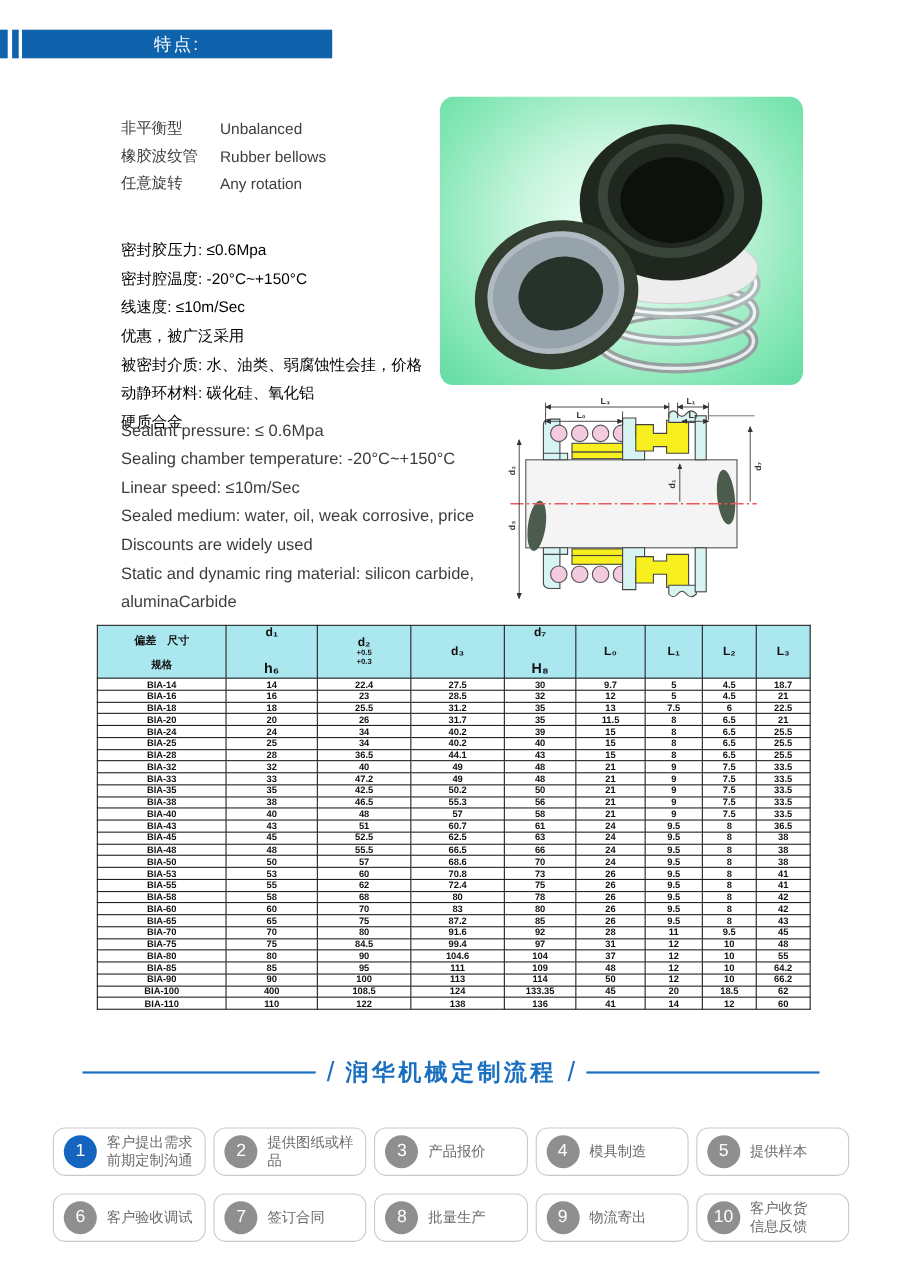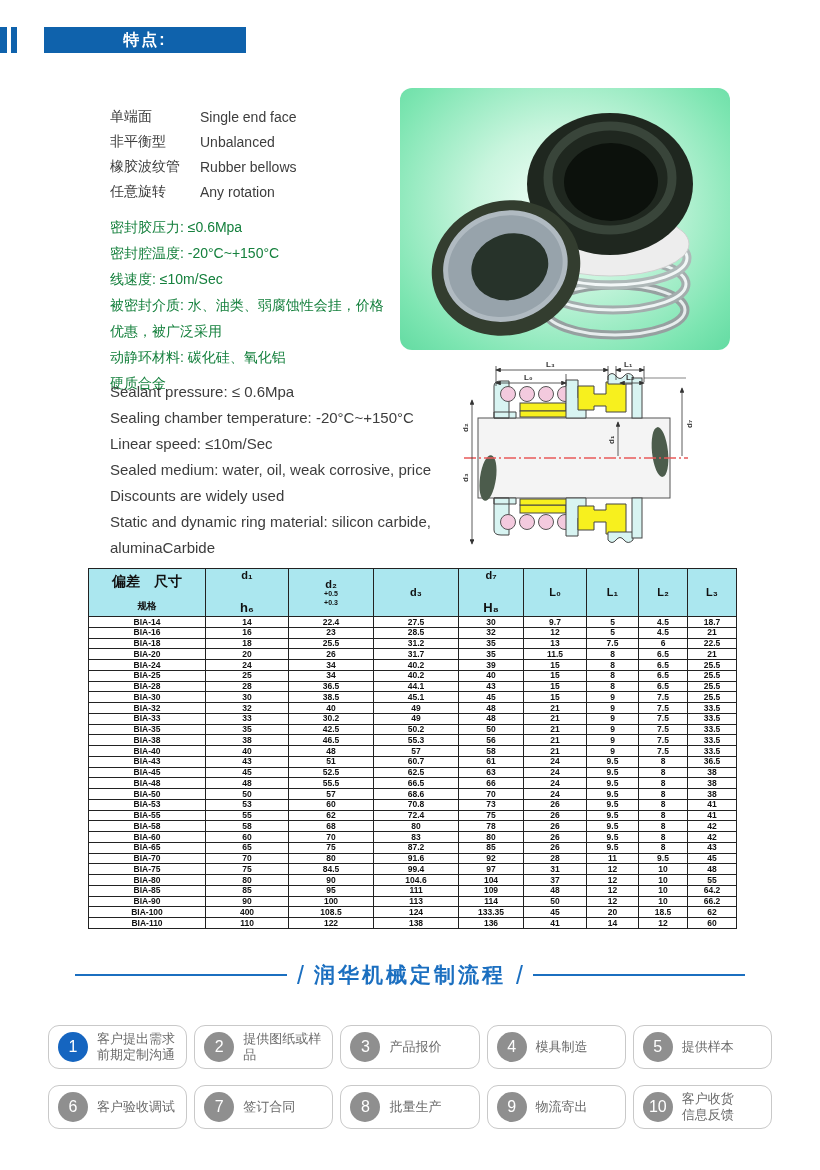--- a/index.html
+++ b/index.html
@@ -4,44 +4,44 @@
 <style>
   * { margin:0; padding:0; box-sizing:border-box; }
   html,body { background:#fff; }
   body { font-family:"Liberation Sans","DejaVu Sans",sans-serif; }
   .page { position:relative; width:820px; height:1170px; background:#fff; overflow:hidden; }
 
   
   .stripe { position:absolute; top:27px; height:26px; background:#0f62ac; }
   .stripe.s1 { left:0; width:7px; }
   .stripe.s2 { left:11px; width:6px; }
-  .header-bar { position:absolute; left:44px; top:27px; width:202px; height:26px; background:#0f62ac;
-                color:#fff; font-size:16px; font-weight:bold; letter-spacing:2px;
+  .header-bar { position:absolute; left:20px; top:27px; width:282px; height:26px; background:#0f62ac;
+                color:#fff; font-size:16px; font-weight:normal; letter-spacing:2px;
                 display:flex; align-items:center; justify-content:center; }
 
   
   .features { position:absolute; left:110px; top:104px; }
   .feature-row { display:flex; height:25px; align-items:center; font-size:14px; color:#3d3d3d; }
   .feature-zh { width:90px; }
-  .specs-zh { position:absolute; left:110px; top:214px; width:350px; font-size:14px; color:#15803d; line-height:26px; }
+  .specs-zh { position:absolute; left:110px; top:214px; width:350px; font-size:14px; color:#000000; line-height:26px; }
   .specs-en { position:absolute; left:110px; top:379px; width:360px; font-size:15px; color:#3d3d3d; line-height:26px; }
 
   
   .photo { position:absolute; left:400px; top:88px; width:330px; height:262px; border-radius:12px; overflow:hidden;
            background:radial-gradient(ellipse at 50% 45%, #f5fffa 0%, #c9f5de 38%, #7ce5b1 82%, #63dba2 100%); }
 
   
   .diagram { position:absolute; left:458px; top:356px; width:238px; height:210px; }
   .dim { font-size:8px; fill:#333; font-weight:bold; }
 
   
   .spec-table { position:absolute; left:88px; top:568px; width:648px; border-collapse:collapse; table-layout:fixed; }
   .spec-table th, .spec-table td { border:1px solid #222; text-align:center; vertical-align:middle; }
   .spec-table thead th { background:#abe7ef; height:48px; font-weight:bold; color:#111; }
-  .h-top { font-size:14px; margin-bottom:9px; }
+  .h-top { font-size:10px; margin-bottom:9px; }
   .h-bottom { font-size:9.5px;font-family:Liberation Serif, serif; }
   .h-main { font-size:11px; line-height:1.1; }
   .h-sub { font-size:13px; line-height:1.1;margin-top:20px; }
   .h-tol { font-size:7px; line-height:1.25; }
   .spec-table tbody tr { height:10.75px;margin-top:17px; }
   .spec-table tbody td { font-size:8.5px; font-weight:bold; padding:0; line-height:1; color:#111; }
 
   
   .process-head { position:absolute; left:75px; top:960px; width:670px; height:30px;
                   display:flex; align-items:center; gap:10px; color:#1b6fc0; }
@@ -62,43 +62,39 @@
 <body>
 
 <div class="page">
 
   <div class="stripe s1"></div>
   <div class="stripe s2"></div>
   <div class="header-bar">特点:</div>
 
   <div class="features">
       <div class="feature-row">
-        <span class="feature-zh">单端面</span>
-        <span class="feature-en">Single end face</span>
-      </div>
-      <div class="feature-row">
         <span class="feature-zh">非平衡型</span>
         <span class="feature-en">Unbalanced</span>
       </div>
       <div class="feature-row">
         <span class="feature-zh">橡胶波纹管</span>
         <span class="feature-en">Rubber bellows</span>
       </div>
       <div class="feature-row">
         <span class="feature-zh">任意旋转</span>
         <span class="feature-en">Any rotation</span>
       </div>
     </div>
 
   <div class="specs-zh">
       <div class="spec-line">密封胶压力: ≤0.6Mpa</div>
       <div class="spec-line">密封腔温度: -20°C~+150°C</div>
       <div class="spec-line">线速度: ≤10m/Sec</div>
+      <div class="spec-line">优惠，被广泛采用</div>
       <div class="spec-line">被密封介质: 水、油类、弱腐蚀性会挂，价格</div>
-      <div class="spec-line">优惠，被广泛采用</div>
       <div class="spec-line">动静环材料: 碳化硅、氧化铝</div>
       <div class="spec-line">硬质合金</div>
     </div>
 
   <div class="specs-en">
       <div class="spec-line">Sealant pressure: ≤ 0.6Mpa</div>
       <div class="spec-line">Sealing chamber temperature: -20°C~+150°C</div>
       <div class="spec-line">Linear speed: ≤10m/Sec</div>
       <div class="spec-line">Sealed medium: water, oil, weak corrosive, price</div>
       <div class="spec-line">Discounts are widely used</div>
@@ -316,45 +312,34 @@
           <td>28</td>
           <td>36.5</td>
           <td>44.1</td>
           <td>43</td>
           <td>15</td>
           <td>8</td>
           <td>6.5</td>
           <td>25.5</td>
         </tr>
         <tr>
-          <td>BIA-30</td>
-          <td>30</td>
-          <td>38.5</td>
-          <td>45.1</td>
-          <td>45</td>
-          <td>15</td>
-          <td>9</td>
-          <td>7.5</td>
-          <td>25.5</td>
-        </tr>
-        <tr>
           <td>BIA-32</td>
           <td>32</td>
           <td>40</td>
           <td>49</td>
           <td>48</td>
           <td>21</td>
           <td>9</td>
           <td>7.5</td>
           <td>33.5</td>
         </tr>
         <tr>
           <td>BIA-33</td>
           <td>33</td>
-          <td>30.2</td>
+          <td>47.2</td>
           <td>49</td>
           <td>48</td>
           <td>21</td>
           <td>9</td>
           <td>7.5</td>
           <td>33.5</td>
         </tr>
         <tr>
           <td>BIA-35</td>
           <td>35</td>

